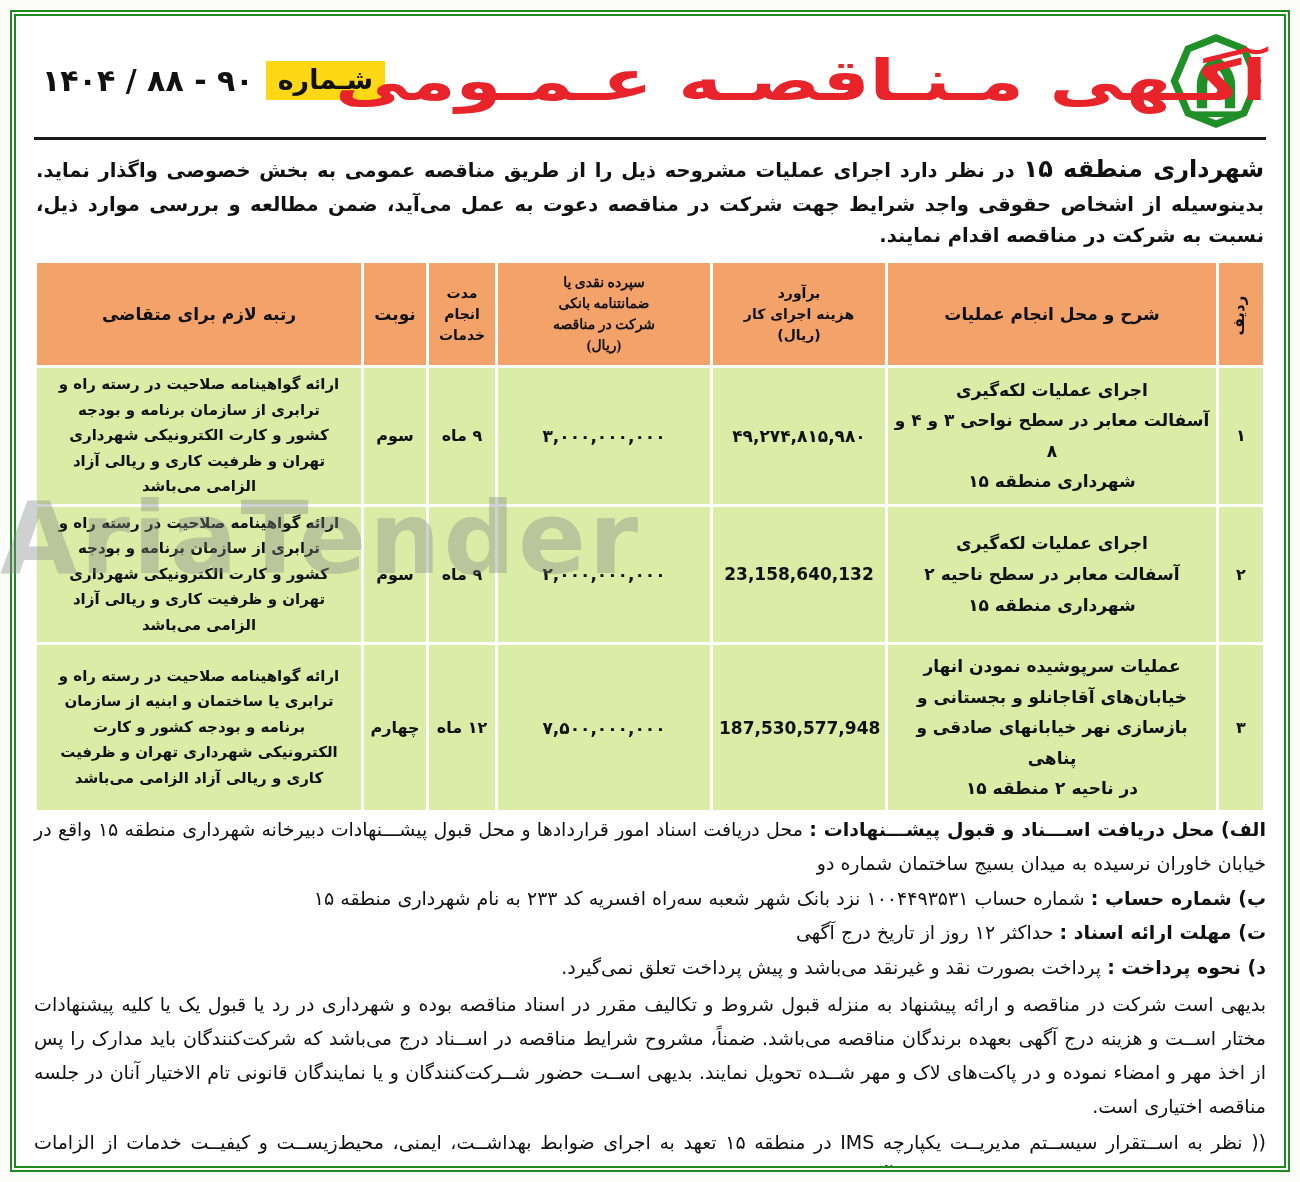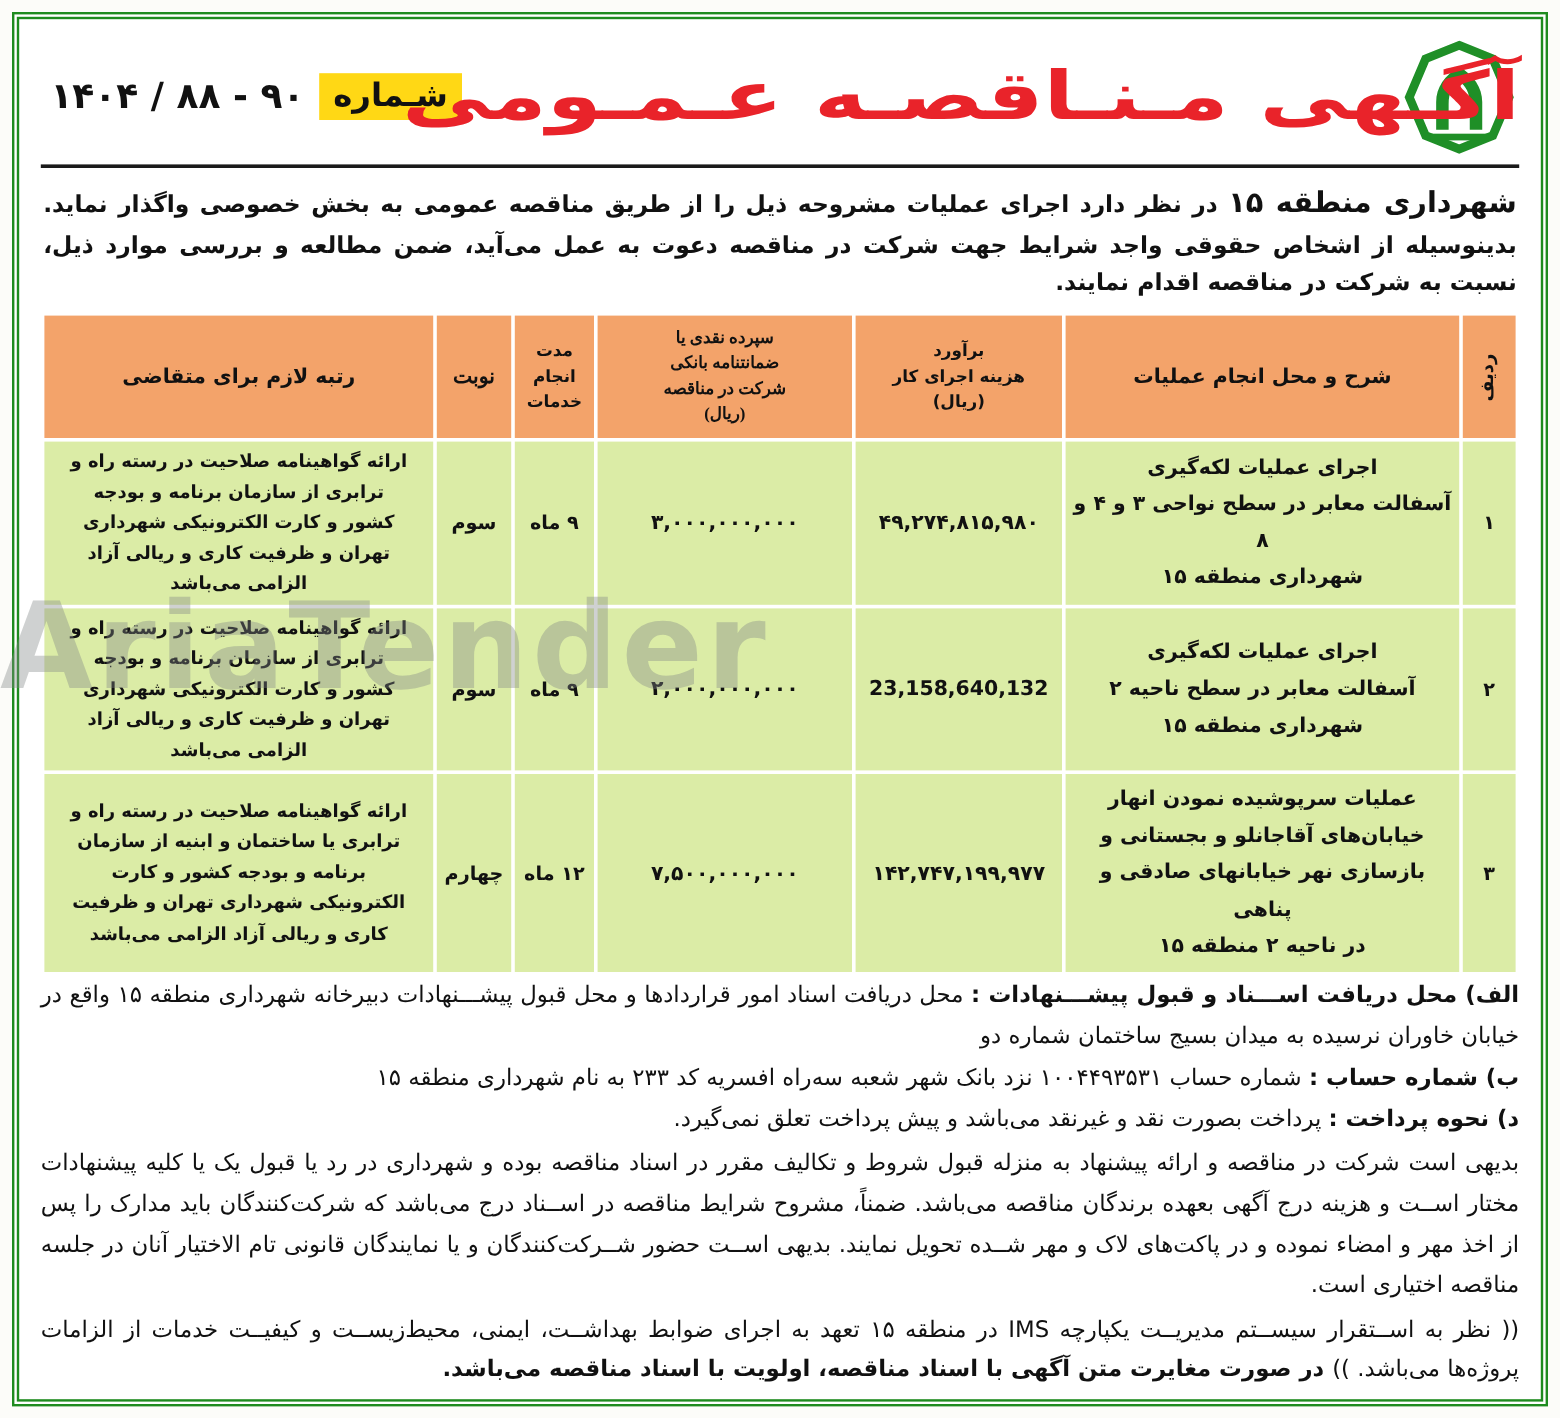--- a/index.html
+++ b/index.html
@@ -76,21 +76,21 @@
   th { background: #f3a36a; padding: 4px 3px; font-size: 17px; line-height: 1.55; }
   td { background: #dbeca6; padding: 6px 6px; }
   thead tr { height: 102px; }
   tr.r-a, tr.r-b { height: 112px; }
   tr.r-c { height: 150px; }
   .col-row  { width: 44px; }
   .col-desc { width: 328px; }
   .col-est  { width: 172px; }
   .col-dep  { width: 212px; font-family: Liberation Serif, serif; }
   .col-dur  { width: 66px; }
-  .col-turn { width: 62px; font-family: Liberation Serif, serif; }
+  .col-turn { width: 62px; }
   .prewrap { white-space: pre-line; }
   th.small { font-size: 14px; line-height: 1.5; }
   .vertical { display: inline-block; transform: rotate(-90deg); font-size: 15px; white-space: nowrap; }
   td.desc { font-size: 17px; line-height: 1.8; }
   td.num  { direction: ltr; unicode-bidi: embed; font-size: 17px; }
   td.dur, td.turn { font-size: 16px; }
   td.rank { font-size: 15px; line-height: 1.7; padding: 4px 20px; }
   
   .notes { margin-top: 0; font-size: 19px; line-height: 1.78; text-align: justify; }
   .notes p { margin-bottom: 1px; }
@@ -189,32 +189,33 @@
         <td class="dur">۹ ماه</td>
         <td class="turn">سوم</td>
         <td class="rank">ارائه گواهینامه صلاحیت در رسته راه و ترابری از سازمان برنامه و بودجه کشور و کارت الکترونیکی شهرداری تهران و ظرفیت کاری و ریالی آزاد الزامی می‌باشد</td>
       </tr>
       <tr class="r-c">
         <td>۳</td>
         <td class="desc prewrap">عملیات سرپوشیده نمودن انهار
 خیابان‌های آقاجانلو و بجستانی و
 بازسازی نهر خیابانهای صادقی و پناهی
 در ناحیه ۲ منطقه ۱۵</td>
-        <td class="num">۱۴۲,۷۴۷,۱۹۹,۹۷۷</td>
+        <td class="num">187,530,577,948</td>
         <td class="num">۷,۵۰۰,۰۰۰,۰۰۰</td>
         <td class="dur">۱۲ ماه</td>
         <td class="turn">چهارم</td>
         <td class="rank">ارائه گواهینامه صلاحیت در رسته راه و ترابری یا ساختمان و ابنیه از سازمان برنامه و بودجه کشور و کارت الکترونیکی شهرداری تهران و ظرفیت کاری و ریالی آزاد الزامی می‌باشد</td>
       </tr>
     </tbody>
   </table>
 
   <div class="notes">
     <p><strong class="note-label">الف) محل دریافت اســـناد و قبول پیشـــنهادات :</strong><span> محل دریافت اسناد امور قراردادها و محل قبول پیشـــنهادات دبیرخانه شهرداری منطقه ۱۵ واقع در خیابان خاوران نرسیده به میدان بسیج ساختمان شماره دو</span></p>
     <p><strong class="note-label">ب) شماره حساب :</strong><span> شماره حساب ۱۰۰۴۴۹۳۵۳۱ نزد بانک شهر شعبه سه‌راه افسریه کد ۲۳۳ به نام شهرداری منطقه ۱۵</span></p>
+    <p><strong class="note-label">ت) مهلت ارائه اسناد :</strong><span> حداکثر ۱۲ روز از تاریخ درج آگهی</span></p>
     <p><strong class="note-label">د) نحوه پرداخت :</strong><span> پرداخت بصورت نقد و غیرنقد می‌باشد و پیش پرداخت تعلق نمی‌گیرد.</span></p>
     <p class="para">بدیهی است شرکت در مناقصه و ارائه پیشنهاد به منزله قبول شروط و تکالیف مقرر در اسناد مناقصه بوده و شهرداری در رد یا قبول یک یا کلیه پیشنهادات مختار اســت و هزینه درج آگهی بعهده برندگان مناقصه می‌باشد. ضمناً، مشروح شرایط مناقصه در اســناد درج می‌باشد که شرکت‌کنندگان باید مدارک را پس از اخذ مهر و امضاء نموده و در پاکت‌های لاک و مهر شــده تحویل نمایند. بدیهی اســت حضور شــرکت‌کنندگان و یا نمایندگان قانونی تام الاختیار آنان در جلسه مناقصه اختیاری است.</p>
     <p class="para"><span>(( نظر به اســتقرار سیســتم مدیریــت یکپارچه IMS در منطقه ۱۵ تعهد به اجرای ضوابط بهداشــت، ایمنی، محیط‌زیســت و کیفیــت خدمات از الزامات پروژه‌ها می‌باشد. ))</span><strong class="b"> در صورت مغایرت متن آگهی با اسناد مناقصه، اولویت با اسناد مناقصه می‌باشد.</strong></p>
 
   </div>
 
 </div>
 
 <div class="watermark">
   <div class="wm-latin">AriaTender</div>

